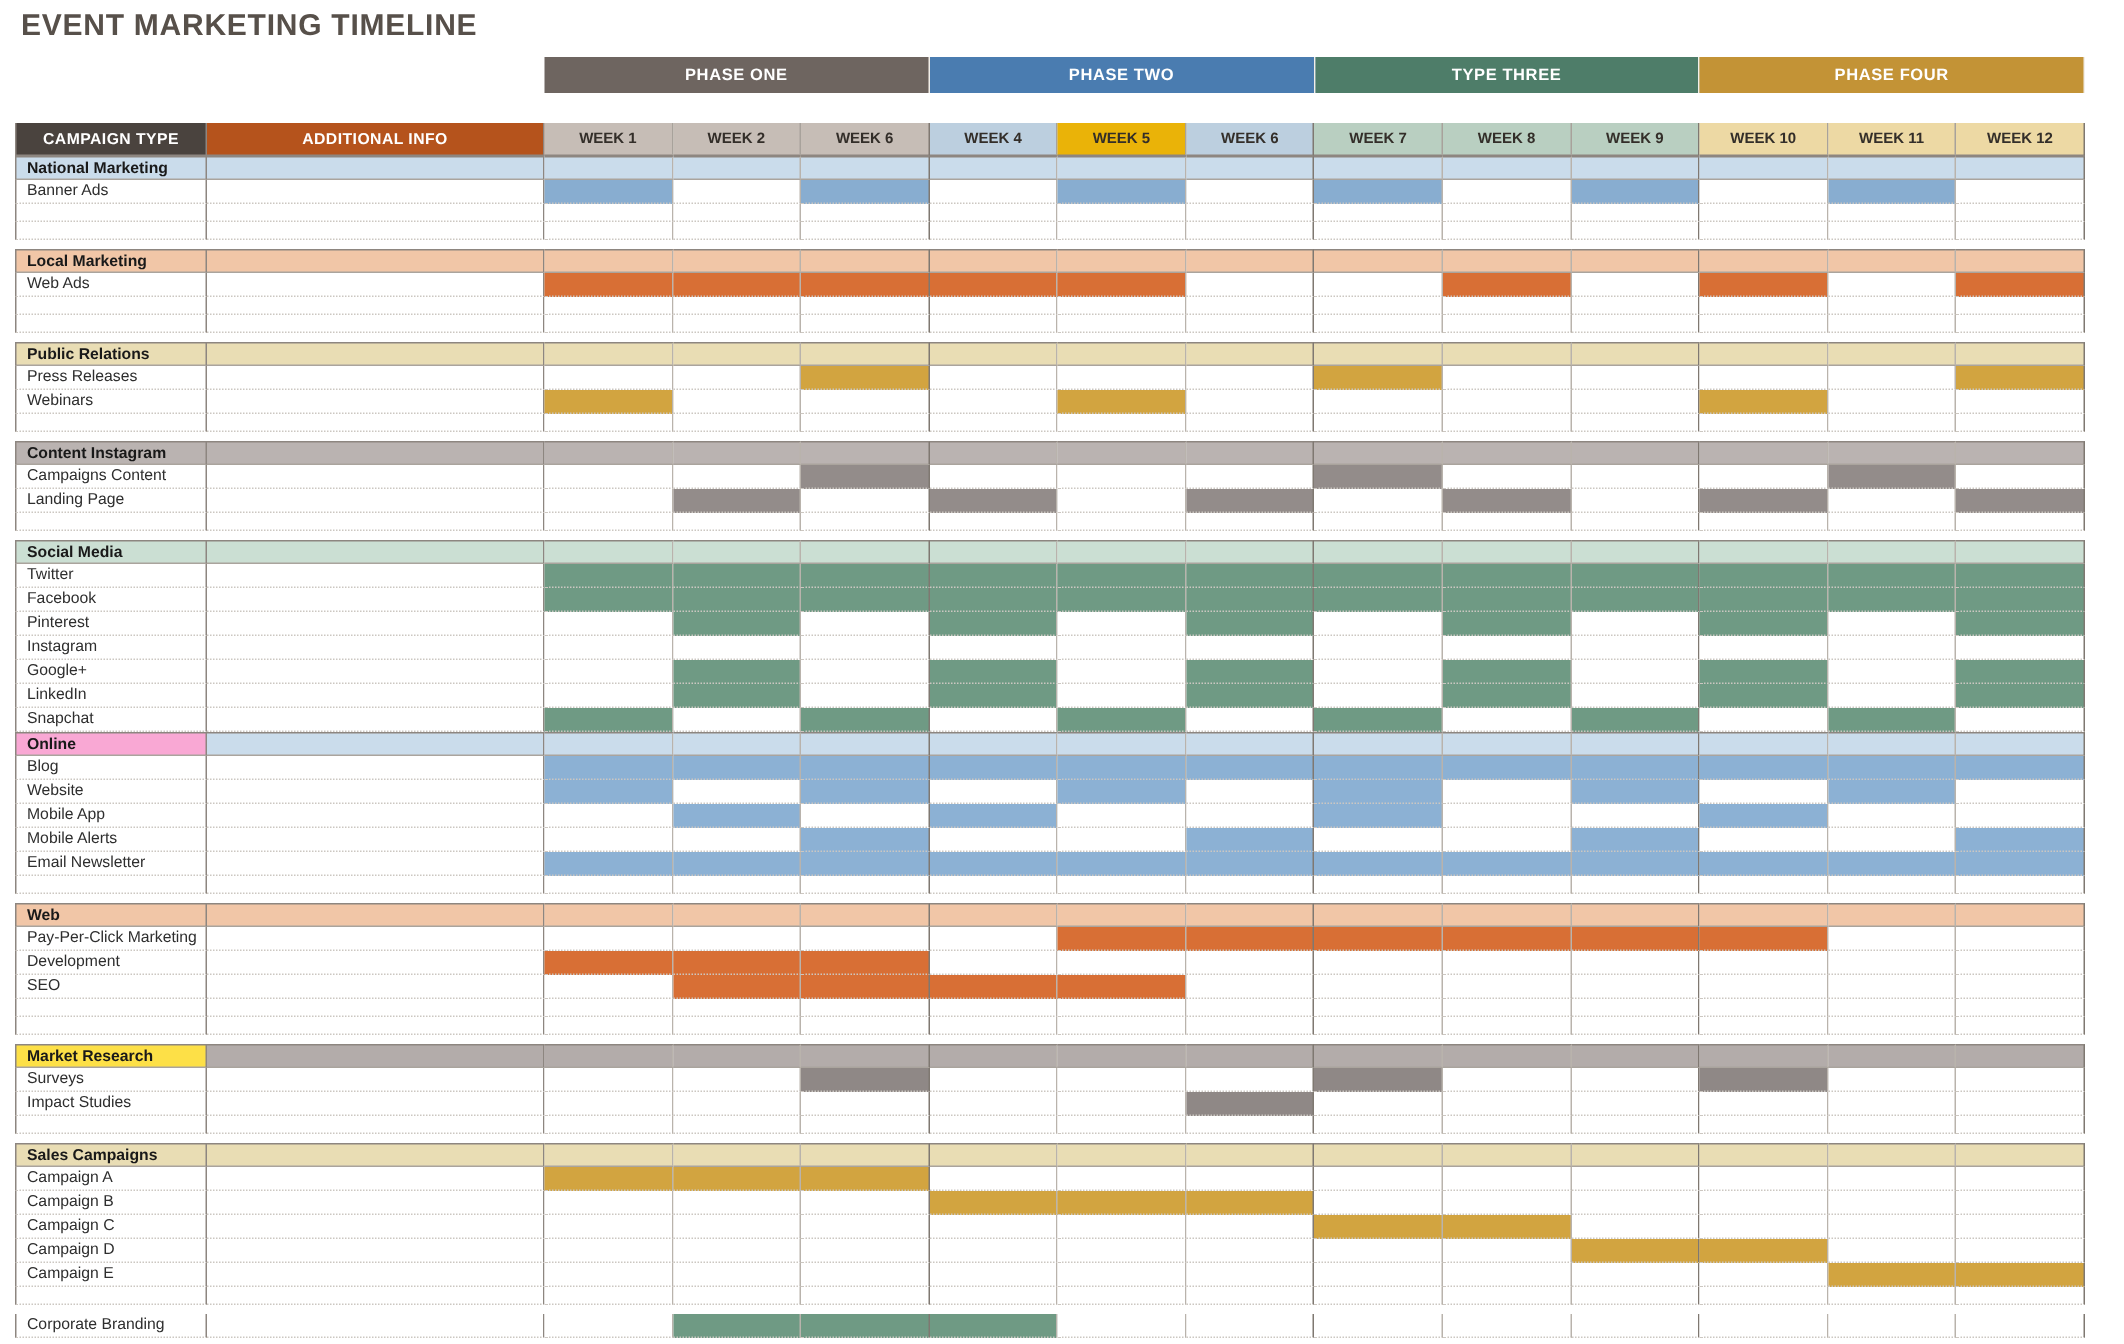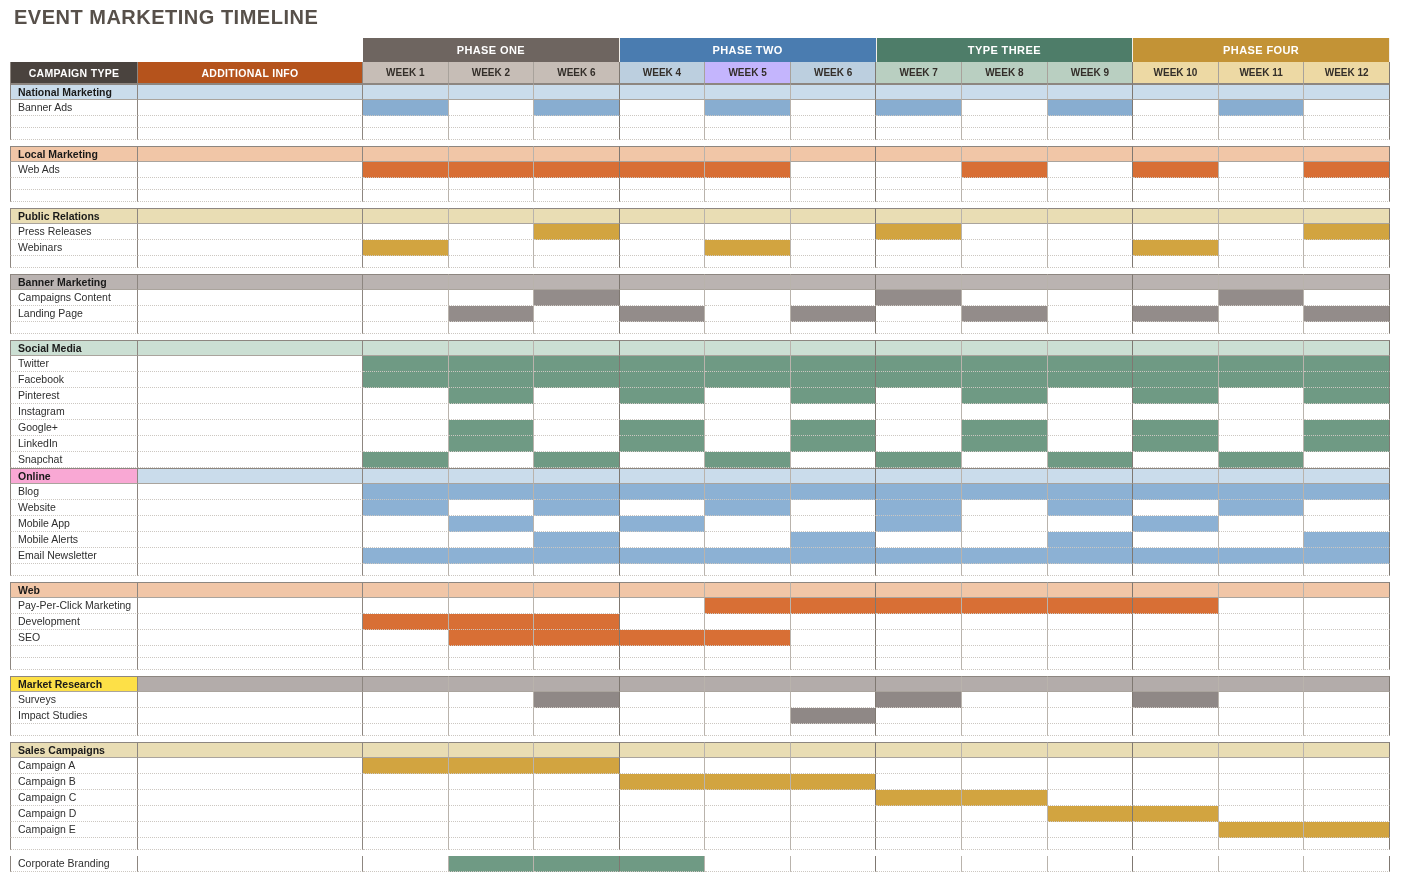--- a/index.html
+++ b/index.html
@@ -7,21 +7,21 @@
         font-family:"Liberation Sans",sans-serif;}
   .title{position:absolute;left:14px;top:6px;font-size:20px;font-weight:bold;
          color:#57504a;letter-spacing:.5px;}
   .sheet{position:absolute;left:10px;top:38px;width:1380px;}
 
   .prow{display:flex;height:24px;}
   .pspacer{width:353px;flex:none;}
   .pcell{flex:1;color:#fff;font-weight:bold;font-size:11px;text-align:center;
          line-height:24px;letter-spacing:.4px;border-right:1px solid #f3efe9;box-sizing:border-box;}
 
-  .hrow{display:flex;height:22px;}
+  .hrow{display:flex;height:22px;margin-top:20px;}
   .hcell{font-weight:bold;font-size:10px;line-height:22px;text-align:center;color:#332e29;
          border-bottom:1px solid #8d8680;border-right:1px solid #a8a29b;box-sizing:border-box;}
   .cornercell{color:#ffffff;font-size:10.5px;letter-spacing:.3px;}
 
   .lblcol{width:128px;flex:none;border-left:1px solid #8d8680;border-right:1px solid #8d8680 !important;}
   .infocol{width:225px;flex:none;border-right:1px solid #8d8680 !important;}
   .wcell{flex:1;}
   .pbound{border-right:1px solid #7f7871 !important;}
   .wcell.last{border-right:1px solid #7f7871 !important;}
 
@@ -47,21 +47,21 @@
         <div class="pcell" style="background: rgb(78, 125, 105);">TYPE THREE</div>
         <div class="pcell" style="background: rgb(195, 147, 54);">PHASE FOUR</div>
       </div>
       <div class="hrow">
         <div class="hcell lblcol cornercell" style="background: rgb(74, 67, 62);">CAMPAIGN TYPE</div>
         <div class="hcell infocol cornercell" style="background: rgb(181, 83, 28);">ADDITIONAL INFO</div>
         <div class="hcell wcell" style="background: rgb(198, 189, 182);">WEEK 1</div>
         <div class="hcell wcell" style="background: rgb(198, 189, 182);">WEEK 2</div>
         <div class="hcell wcell pbound" style="background: rgb(198, 189, 182);">WEEK 6</div>
         <div class="hcell wcell" style="background: rgb(188, 207, 223);">WEEK 4</div>
-        <div class="hcell wcell" style="background: #c4b5fd;">WEEK 5</div>
+        <div class="hcell wcell" style="background: #eab308;">WEEK 5</div>
         <div class="hcell wcell pbound" style="background: rgb(188, 207, 223);">WEEK 6</div>
         <div class="hcell wcell" style="background: rgb(185, 207, 193);">WEEK 7</div>
         <div class="hcell wcell" style="background: rgb(185, 207, 193);">WEEK 8</div>
         <div class="hcell wcell pbound" style="background: rgb(185, 207, 193);">WEEK 9</div>
         <div class="hcell wcell" style="background: rgb(237, 217, 164);">WEEK 10</div>
         <div class="hcell wcell" style="background: rgb(237, 217, 164);">WEEK 11</div>
         <div class="hcell wcell pbound last" style="background: rgb(237, 217, 164);">WEEK 12</div>
       </div>
       <div class="row sheader">
         <div class="cell lblcol slabel" style="background: rgb(202, 220, 235);">National Marketing</div>
@@ -252,21 +252,21 @@
         <div class="cell wcell pbound"></div>
         <div class="cell wcell"></div>
         <div class="cell wcell"></div>
         <div class="cell wcell pbound"></div>
         <div class="cell wcell"></div>
         <div class="cell wcell"></div>
         <div class="cell wcell pbound last"></div>
       </div>
       <div class="gaprow"></div>
       <div class="row sheader">
-        <div class="cell lblcol slabel" style="background: rgb(186, 179, 177);">Banner Marketing</div>
+        <div class="cell lblcol slabel" style="background: rgb(186, 179, 177);">Content Instagram</div>
         <div class="cell infocol" style="background: rgb(186, 179, 177);"></div>
         <div class="cell wcell" style="background: rgb(186, 179, 177);"></div>
         <div class="cell wcell" style="background: rgb(186, 179, 177);"></div>
         <div class="cell wcell pbound" style="background: rgb(186, 179, 177);"></div>
         <div class="cell wcell" style="background: rgb(186, 179, 177);"></div>
         <div class="cell wcell" style="background: rgb(186, 179, 177);"></div>
         <div class="cell wcell pbound" style="background: rgb(186, 179, 177);"></div>
         <div class="cell wcell" style="background: rgb(186, 179, 177);"></div>
         <div class="cell wcell" style="background: rgb(186, 179, 177);"></div>
         <div class="cell wcell pbound" style="background: rgb(186, 179, 177);"></div>

